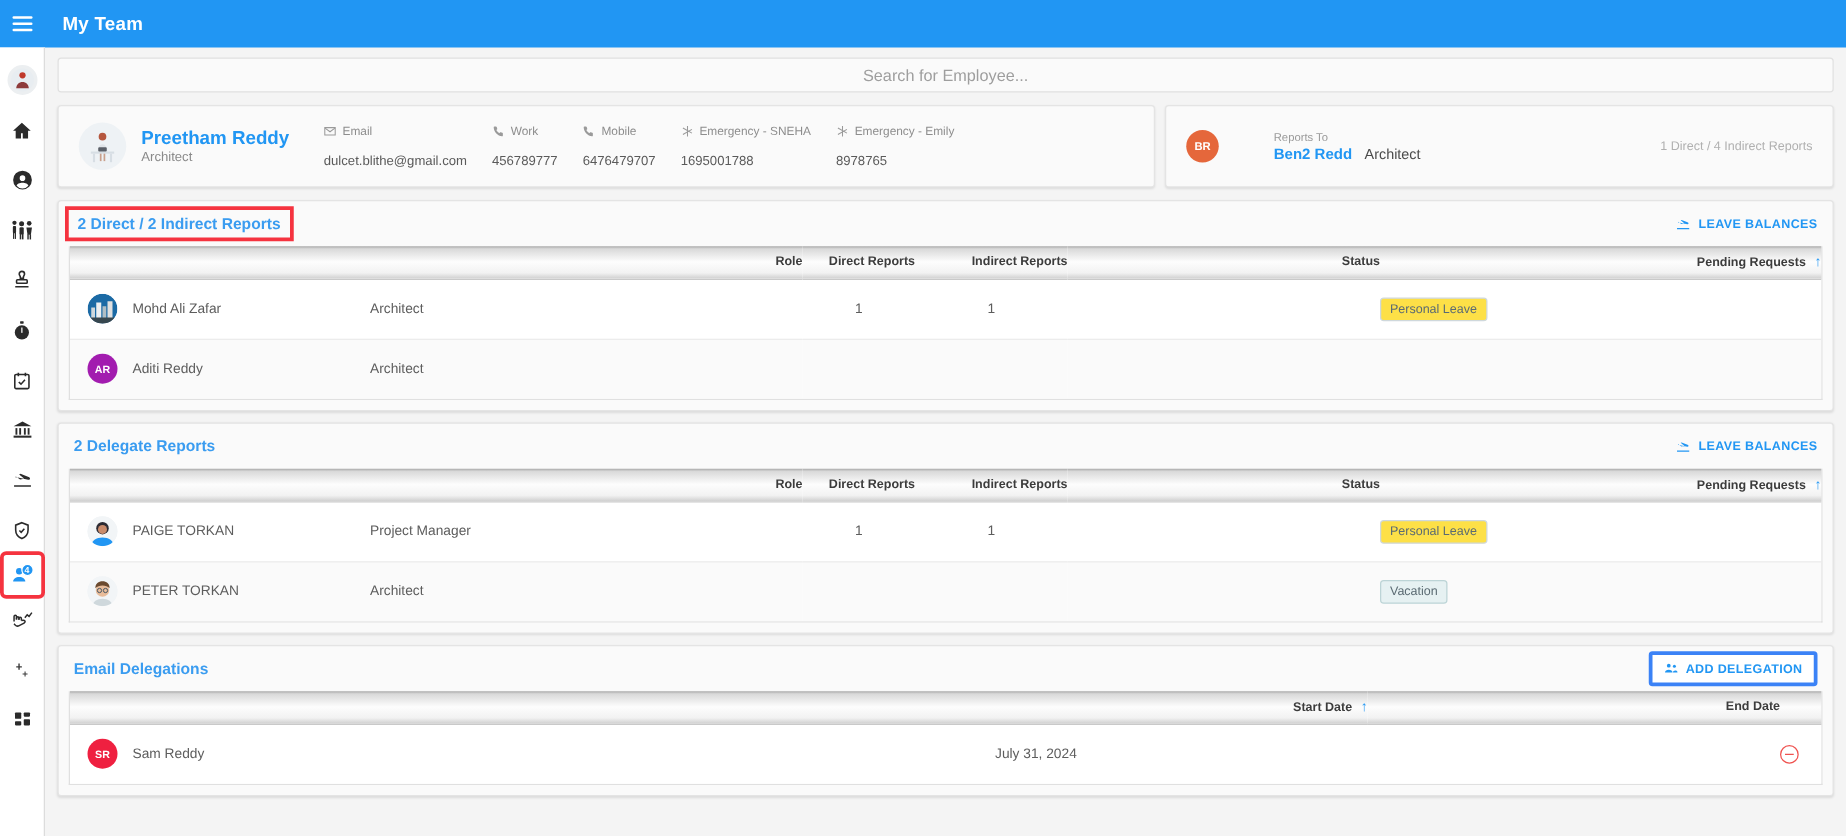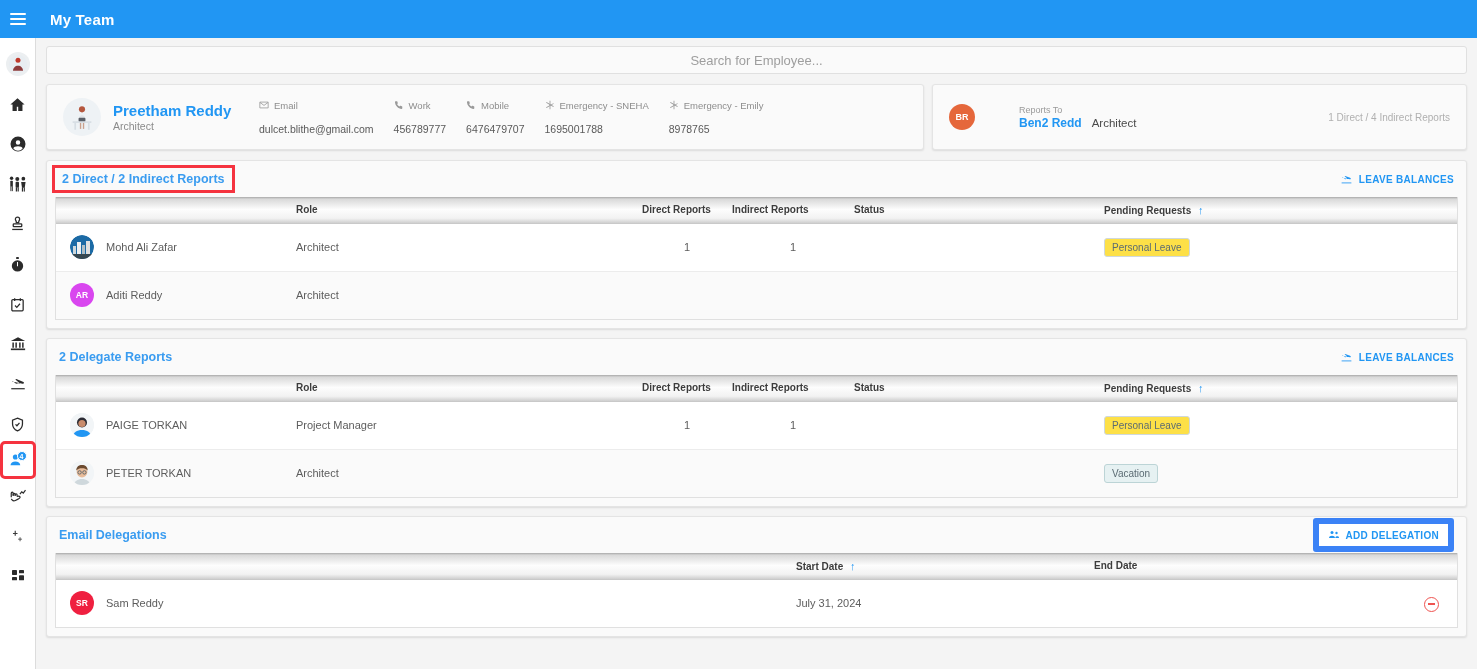--- a/index.html
+++ b/index.html
@@ -123,29 +123,29 @@
     padding:4px 7px; margin-left:-4px; background:#fafafa;
   }
   .head-action{
     margin-left:auto; display:flex; align-items:center; gap:6px;
     color:#2196f3; font-size:10px; font-weight:bold; letter-spacing:.3px;
     cursor:pointer;
   }
   .btn-outline{
     margin-left:auto; display:flex; align-items:center; gap:6px;
     color:#2196f3; font-size:10px; font-weight:bold; letter-spacing:.3px;
-    border:6px solid #3b82f6; border-radius:3px; padding:5px 9px;
+    border:3px solid #3b82f6; border-radius:3px; padding:5px 9px;
     background:#fff; cursor:pointer;
   }
 
   
   table.tbl{ width:100%; border-collapse:collapse; table-layout:fixed; }
   .tbl-wrap{ margin:0 8px 8px 8px; border:1px solid #e0e0e0; border-top:0; background:#fff;}
   .tbl thead th{
-    height:26px; font-size:10px; color:#3c3c3c; font-weight:bold; text-align:left;
+    height:26px; font-size:10px; color:#3c3c3c; font-weight:bold; text-align:right;
     background:linear-gradient(to bottom,#a8a8a8 0%, #d9d9d9 8%, #fdfdfd 48%, #f2f2f2 82%, #cfcfcf 100%);
     border-bottom:1px solid #c9c9c9;
     padding:0;
     margin-top:38px;
   }
   .tbl tbody td{
     height:48px; font-size:11px; color:#5d5d5d; border-bottom:1px solid #ececec;
     padding:0;
   }
   .tbl tbody tr:nth-child(even) td{ background:#fafafa; }
@@ -465,21 +465,21 @@
               <td class="c-center">1</td>
               <td class="c-center">1</td>
               <td></td>
               <td>
                 <span class="chip">Personal Leave</span>
               </td>
             </tr>
             <tr>
               <td>
                 <div class="name-cell">
-                  <div class="row-avatar" style="background:#d946ef">AR</div>
+                  <div class="row-avatar" style="background:#a21caf">AR</div>
                   <span>Aditi Reddy</span>
                 </div>
               </td>
               <td>Architect</td>
               <td class="c-center"></td>
               <td class="c-center"></td>
               <td></td>
               <td></td>
             </tr>
           </tbody>

